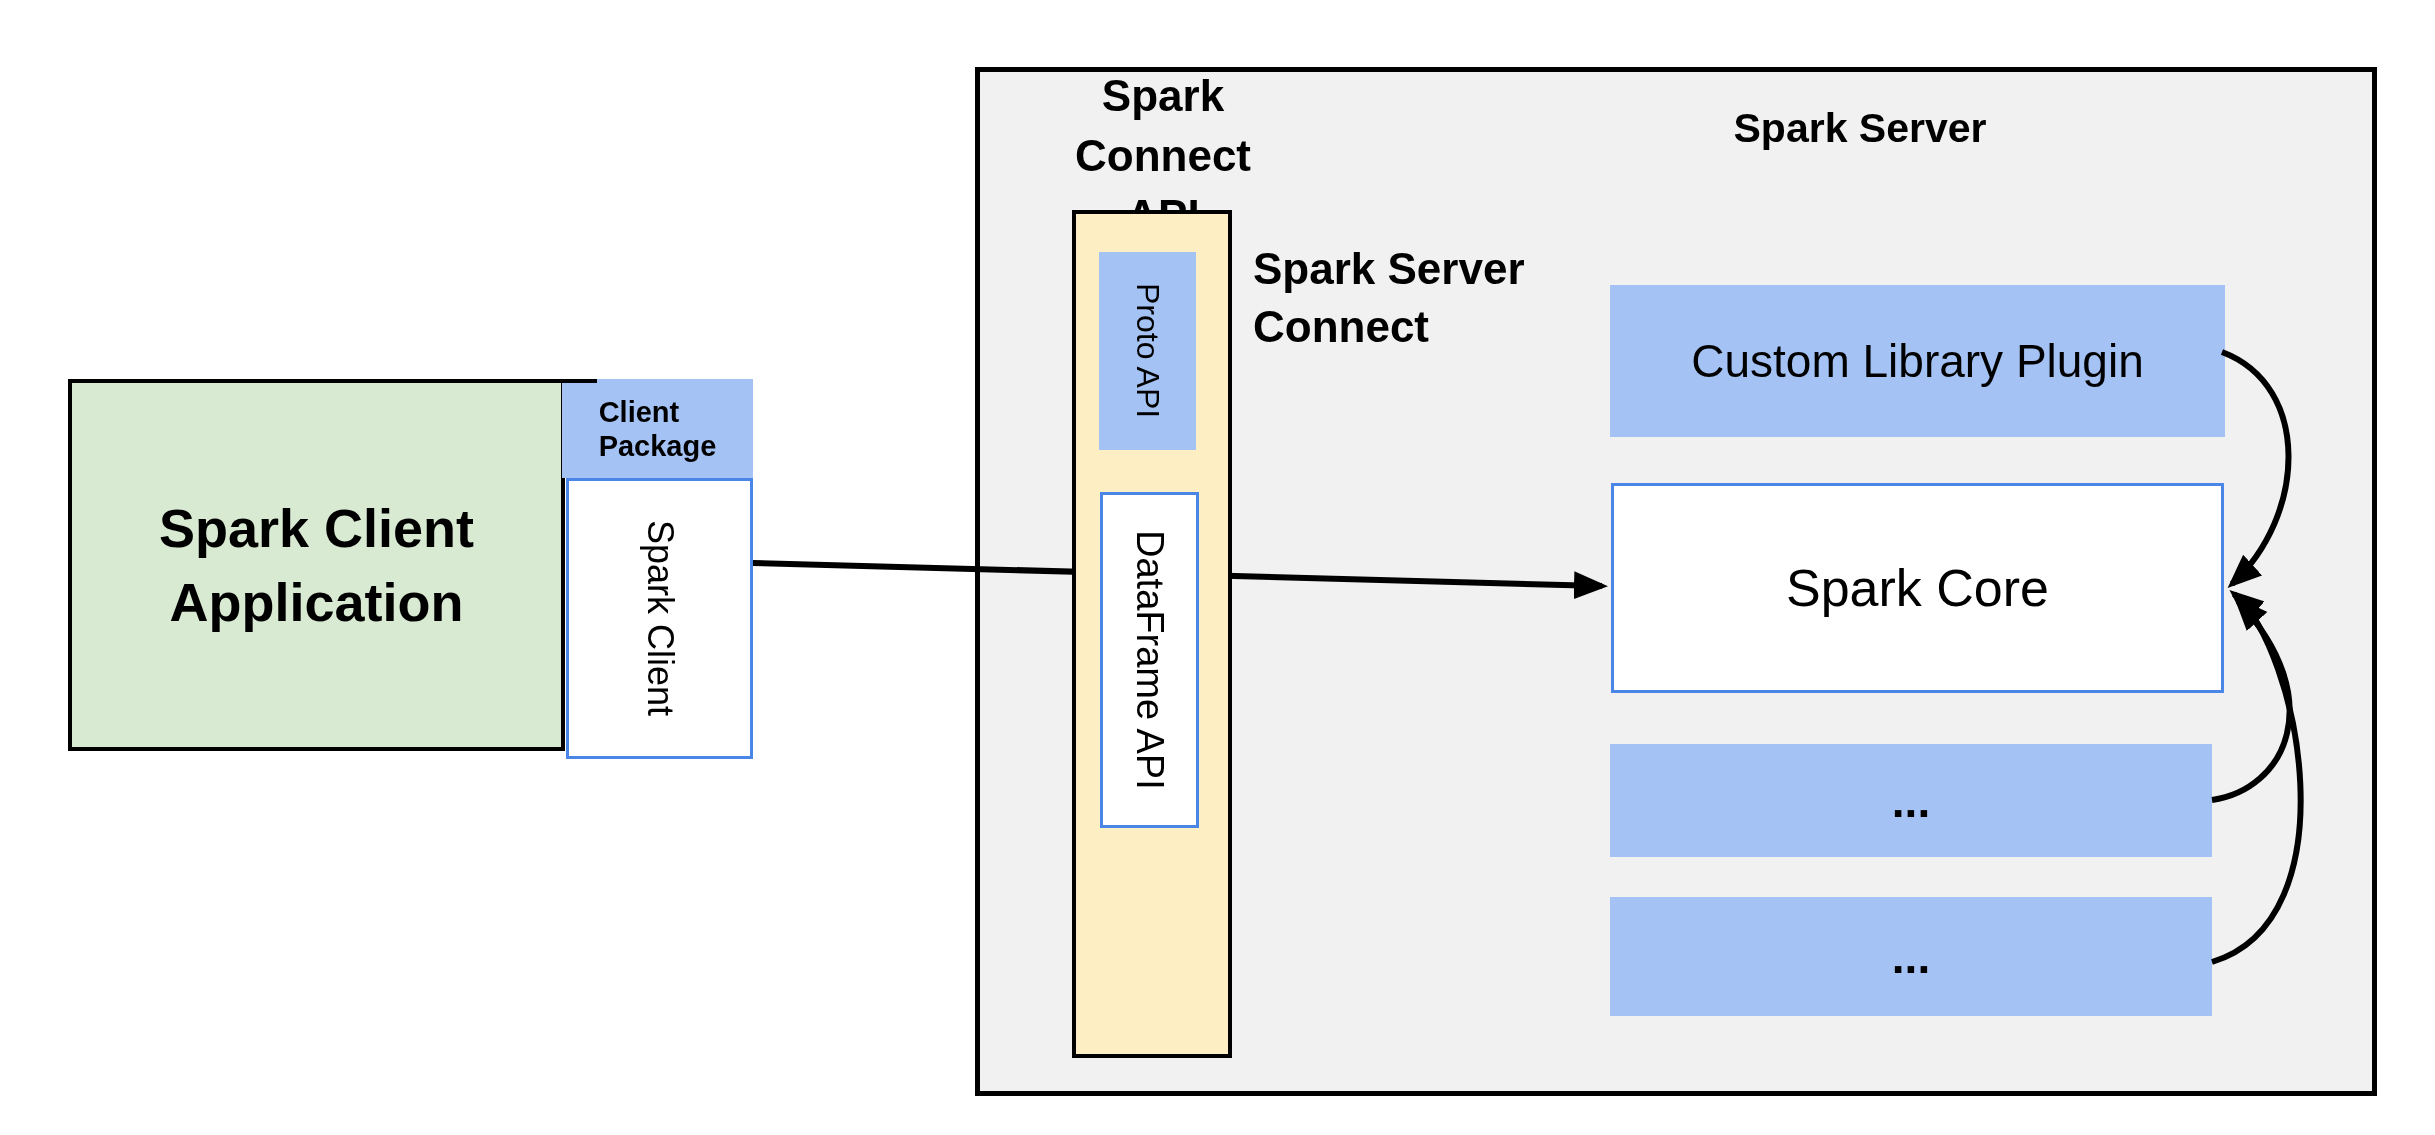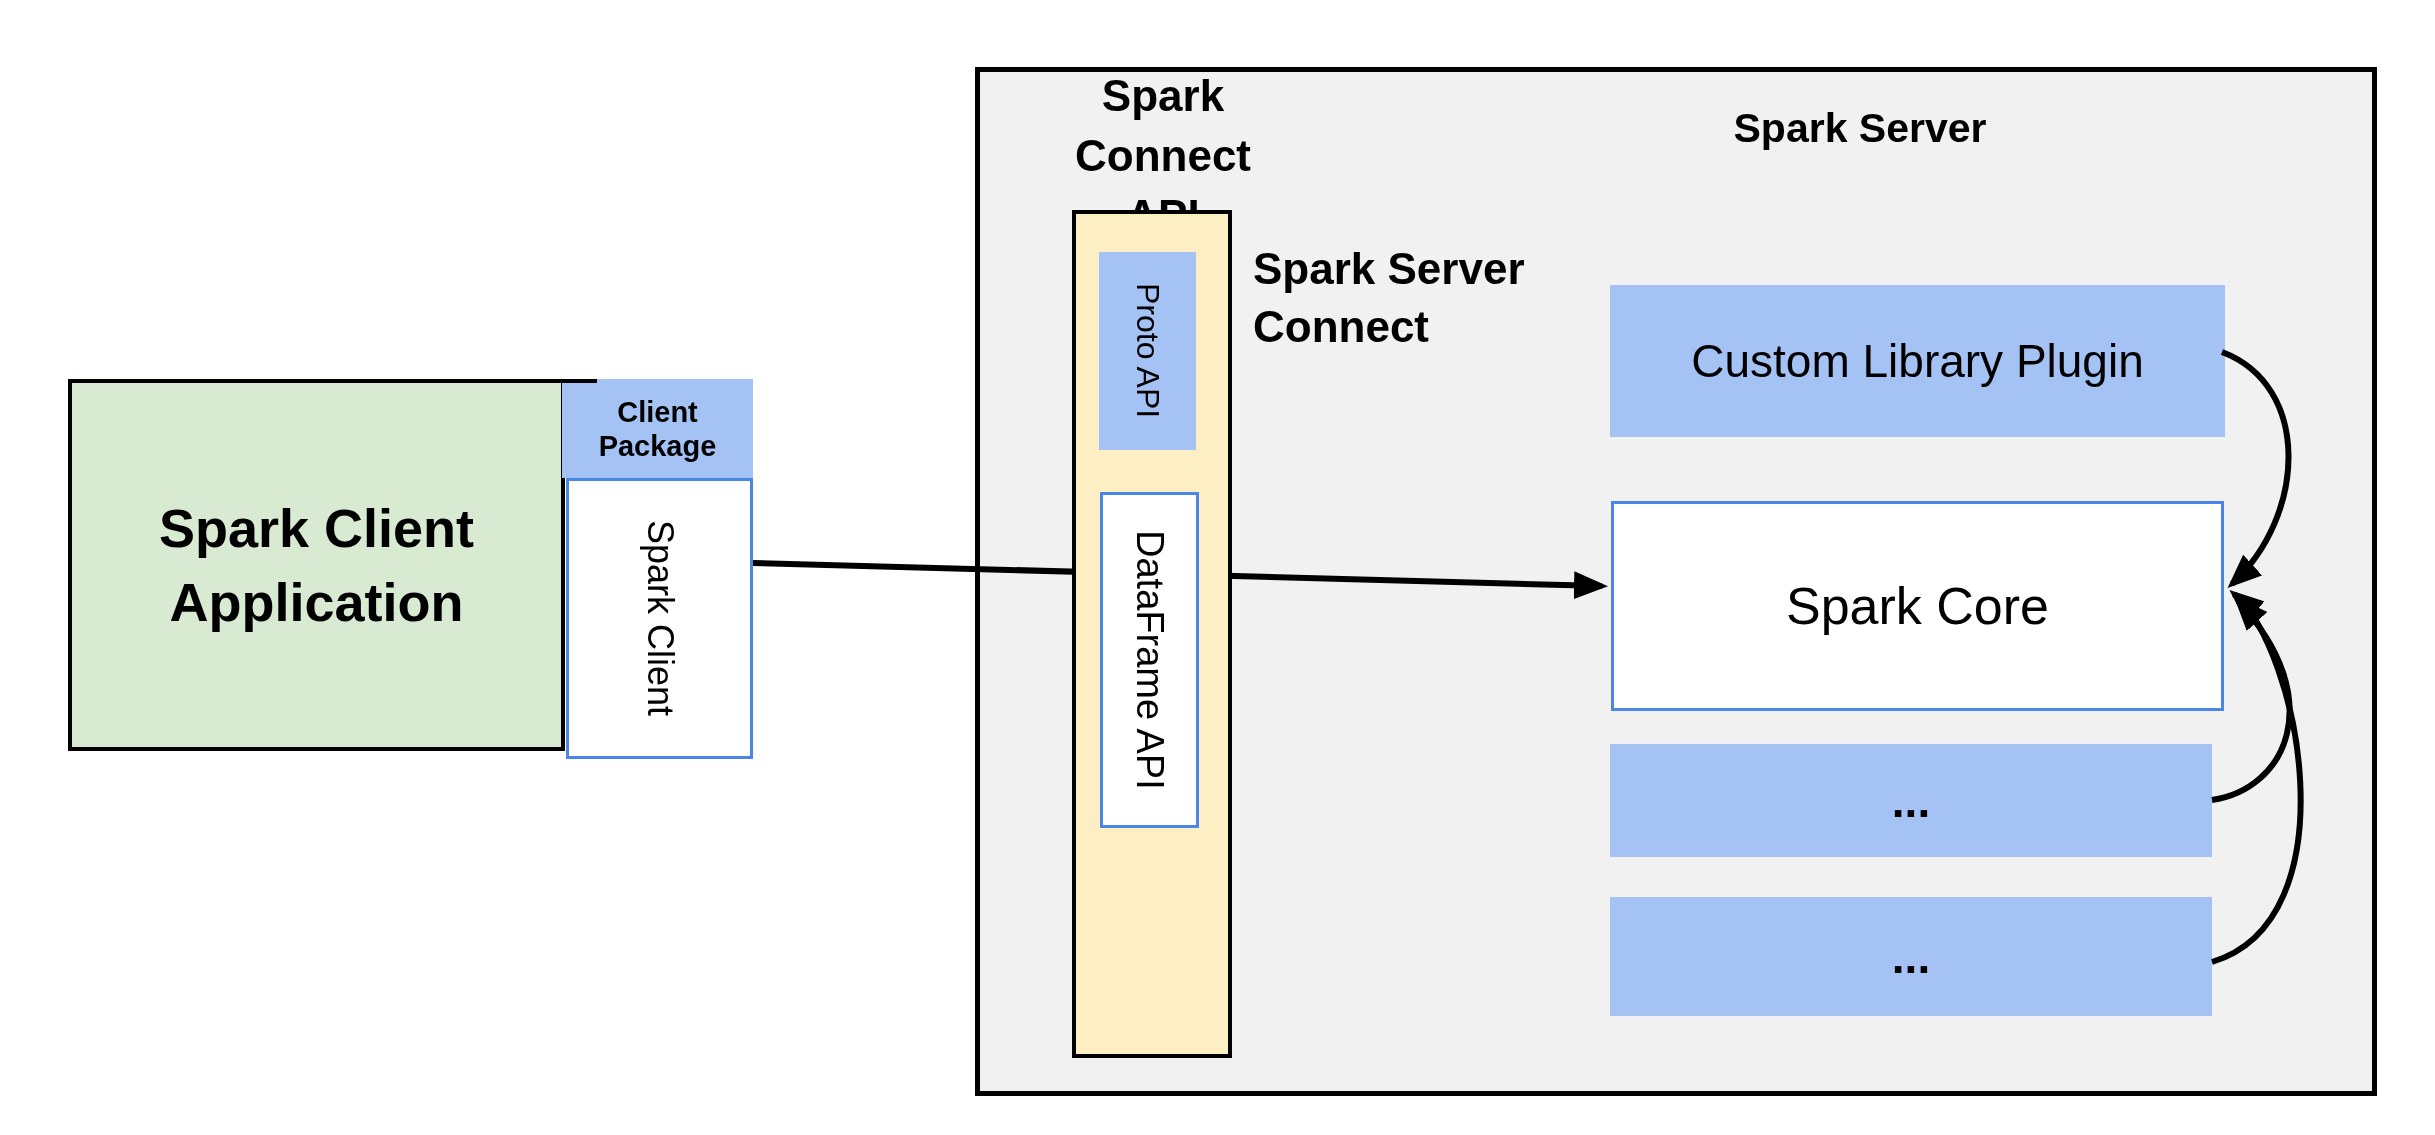--- a/index.html
+++ b/index.html
@@ -32,21 +32,21 @@
   
   .app-box{
     left:68px;top:379px;width:497px;height:372px;
     background:var(--green-fill);border:4px solid var(--line);z-index:3;
     text-align:center;font-size:54px;line-height:74px;
   }
   .border-overhang{left:561px;top:379px;width:36px;height:4px;background:var(--line);z-index:5;}
   .package-box{
     left:562px;top:379px;width:191px;height:99px;
     background:var(--blue-fill);z-index:4;
-    text-align:center;font-size:29px;line-height:34px;
+    text-align:left;font-size:29px;line-height:34px;
   }
   .spark-client-box{
     left:566px;top:478px;width:187px;height:281px;
     background:#fff;border:3px solid var(--blue-border);z-index:4;
   }
 
   
   .connect-title{
     left:1013px;top:66px;width:300px;z-index:3;
     text-align:center;font-size:44px;line-height:60px;
@@ -72,21 +72,21 @@
   .server-title{
     left:1700px;top:103px;width:320px;z-index:3;
     text-align:center;font-size:41px;font-weight:bold;line-height:50px;
   }
   .plugin-box{
     left:1610px;top:285px;width:615px;height:152px;
     background:var(--blue-fill);z-index:3;font-size:46px;
   }
   .core-box{
     left:1611px;top:483px;width:613px;height:210px;
-    background:#fff;border:3px solid var(--blue-border);z-index:3;font-size:52px;margin-top:18px;
+    background:#fff;border:3px solid var(--blue-border);z-index:3;font-size:52px;
   }
   .module-box-1{
     left:1610px;top:744px;width:602px;height:113px;
     background:var(--blue-fill);z-index:3;font-size:46px;font-weight:bold;
   }
   .module-box-2{
     left:1610px;top:897px;width:602px;height:119px;
     background:var(--blue-fill);z-index:3;font-size:46px;font-weight:bold;
   }
 

